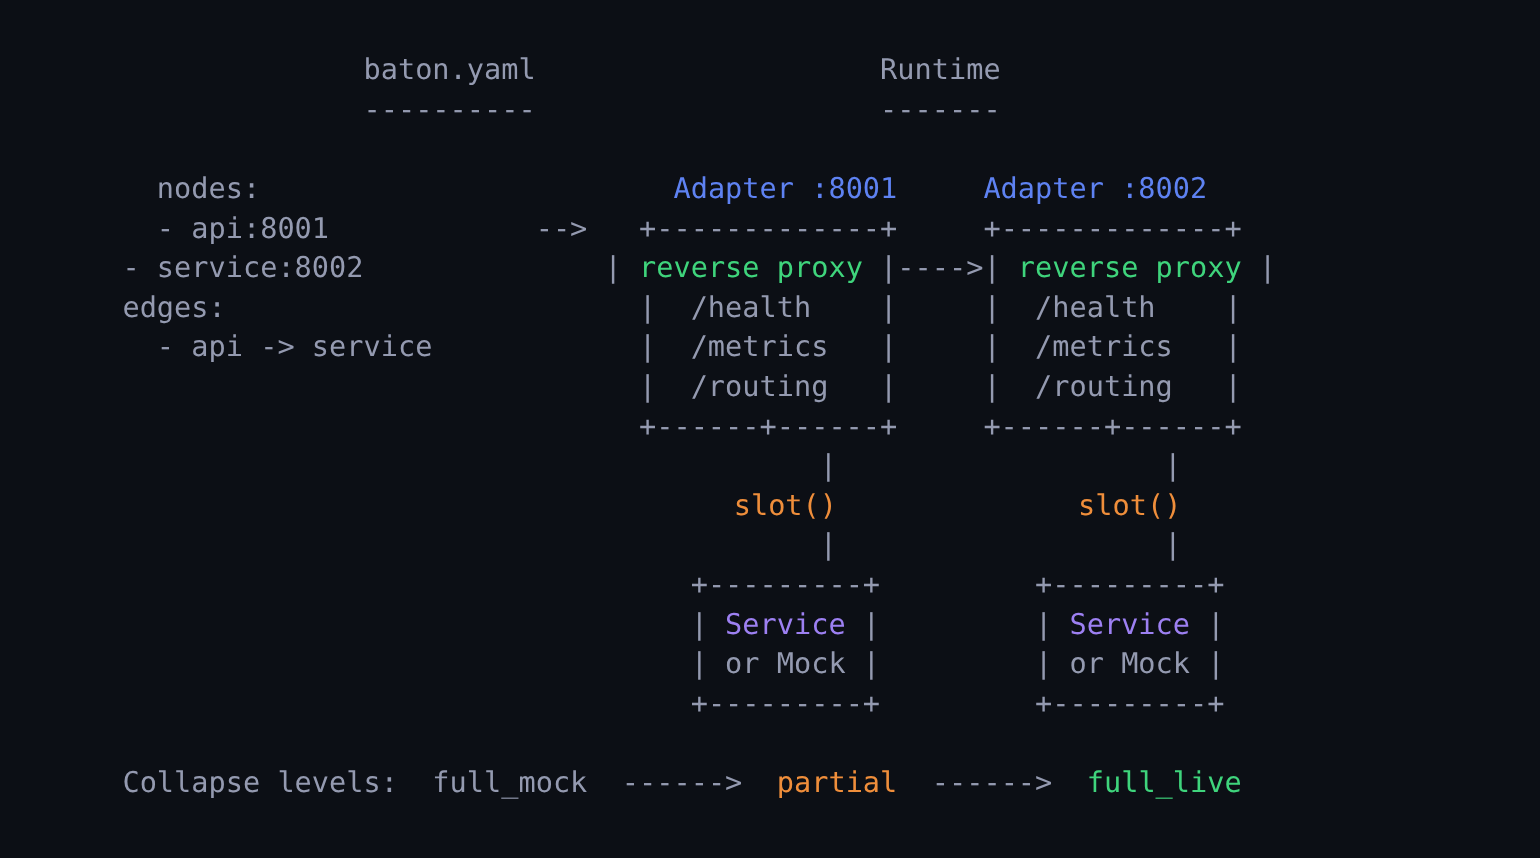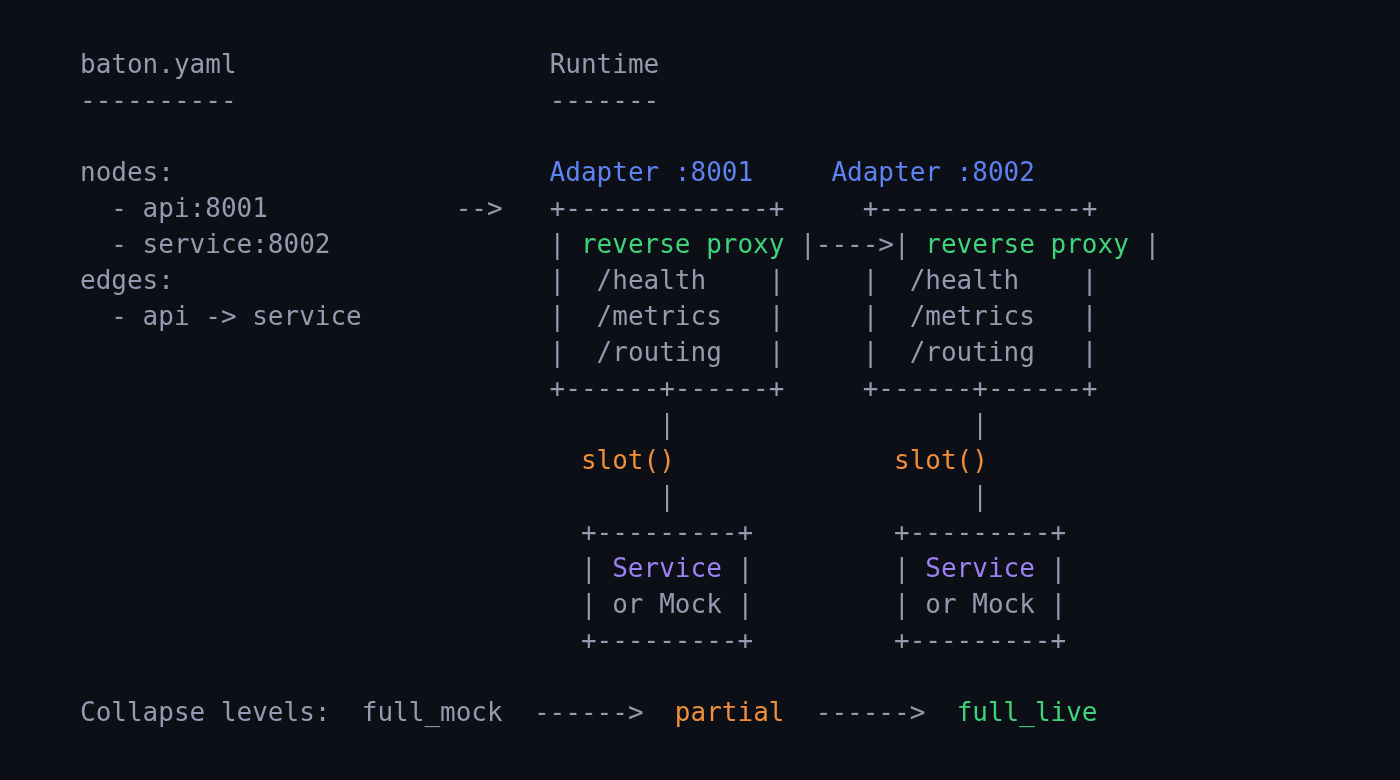--- a/index.html
+++ b/index.html
@@ -17,18 +17,19 @@
     position: absolute;
     left: 80px;
     top: 46px;
     font-size: 26px;
     line-height: 36px;
     white-space: pre;
     letter-spacing: 0;
   }
   .line {
     height: 36px;
+    text-align: center;
   }
 </style>
 </head>
 <body style="background: rgb(12, 15, 21);">
 
 <div class="terminal" id="terminal"><div class="line"><span style="color: rgb(148, 154, 176);">baton.yaml</span>                    <span style="color: rgb(148, 154, 176);">Runtime</span></div><div class="line"><span style="color: rgb(148, 154, 176);">----------</span>                    <span style="color: rgb(148, 154, 176);">-------</span></div><div class="line"> </div><div class="line"><span style="color: rgb(148, 154, 176);">nodes:</span>                        <span style="color: rgb(94, 130, 242);">Adapter :8001</span>     <span style="color: rgb(94, 130, 242);">Adapter :8002</span></div><div class="line"><span style="color: rgb(148, 154, 176);">  - api:8001</span>            <span style="color: rgb(148, 154, 176);">--&gt;</span>   <span style="color: rgb(148, 154, 176);">+-------------+</span>     <span style="color: rgb(148, 154, 176);">+-------------+</span></div><div class="line"><span style="color: rgb(148, 154, 176);">  - service:8002</span>              <span style="color: rgb(148, 154, 176);">|</span> <span style="color: rgb(63, 212, 124);">reverse proxy</span> <span style="color: rgb(148, 154, 176);">|----&gt;|</span> <span style="color: rgb(63, 212, 124);">reverse proxy</span> <span style="color: rgb(148, 154, 176);">|</span></div><div class="line"><span style="color: rgb(148, 154, 176);">edges:</span>                        <span style="color: rgb(148, 154, 176);">|  /health    |</span>     <span style="color: rgb(148, 154, 176);">|  /health    |</span></div><div class="line"><span style="color: rgb(148, 154, 176);">  - api -&gt; service</span>            <span style="color: rgb(148, 154, 176);">|  /metrics   |</span>     <span style="color: rgb(148, 154, 176);">|  /metrics   |</span></div><div class="line">                              <span style="color: rgb(148, 154, 176);">|  /routing   |</span>     <span style="color: rgb(148, 154, 176);">|  /routing   |</span></div><div class="line">                              <span style="color: rgb(148, 154, 176);">+------+------+</span>     <span style="color: rgb(148, 154, 176);">+------+------+</span></div><div class="line">                                     <span style="color: rgb(148, 154, 176);">|</span>                   <span style="color: rgb(148, 154, 176);">|</span></div><div class="line">                                <span style="color: rgb(239, 142, 59);">slot()</span>              <span style="color: rgb(239, 142, 59);">slot()</span></div><div class="line">                                     <span style="color: rgb(148, 154, 176);">|</span>                   <span style="color: rgb(148, 154, 176);">|</span></div><div class="line">                                <span style="color: rgb(148, 154, 176);">+---------+</span>         <span style="color: rgb(148, 154, 176);">+---------+</span></div><div class="line">                                <span style="color: rgb(148, 154, 176);">|</span> <span style="color: rgb(157, 128, 242);">Service</span> <span style="color: rgb(148, 154, 176);">|</span>         <span style="color: rgb(148, 154, 176);">|</span> <span style="color: rgb(157, 128, 242);">Service</span> <span style="color: rgb(148, 154, 176);">|</span></div><div class="line">                                <span style="color: rgb(148, 154, 176);">| or Mock |</span>         <span style="color: rgb(148, 154, 176);">| or Mock |</span></div><div class="line">                                <span style="color: rgb(148, 154, 176);">+---------+</span>         <span style="color: rgb(148, 154, 176);">+---------+</span></div><div class="line"> </div><div class="line"><span style="color: rgb(148, 154, 176);">Collapse levels:</span>  <span style="color: rgb(148, 154, 176);">full_mock</span>  <span style="color: rgb(148, 154, 176);">------&gt;</span>  <span style="color: rgb(239, 142, 59);">partial</span>  <span style="color: rgb(148, 154, 176);">------&gt;</span>  <span style="color: rgb(63, 212, 124);">full_live</span></div></div>
 
 </body></html>

